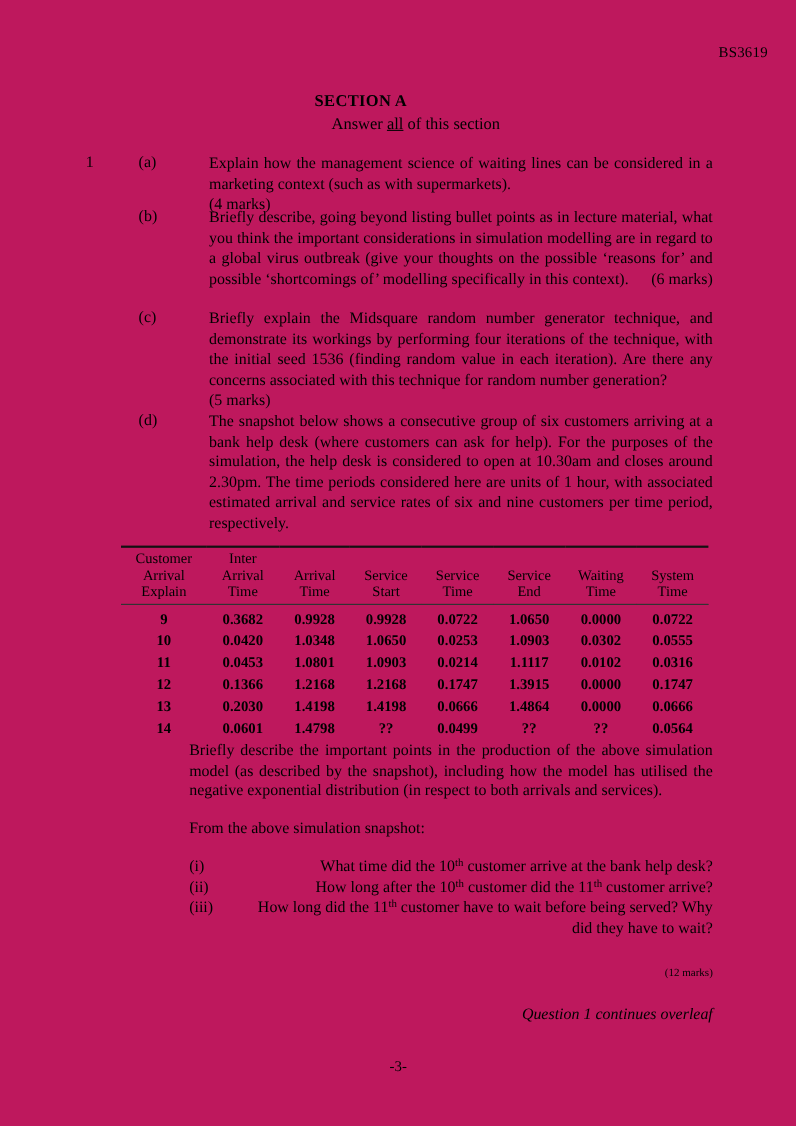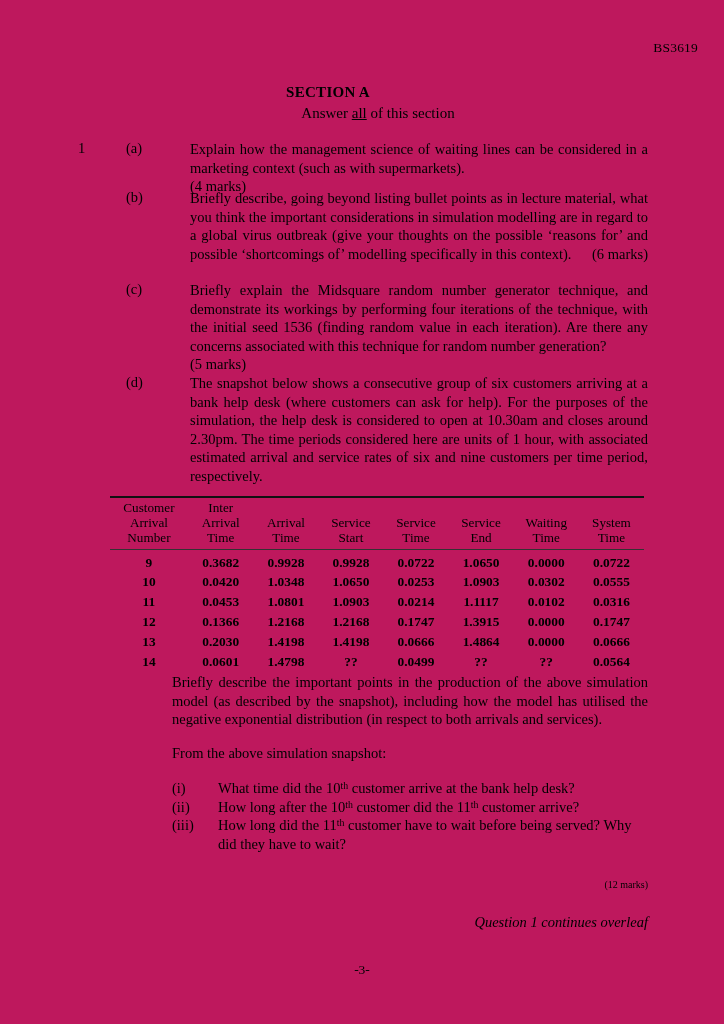--- a/index.html
+++ b/index.html
@@ -138,21 +138,21 @@
   .rlabel {
     position: absolute;
     left: 0;
     top: 0;
     width: 46px;
   }
   .rtext {
     margin-left: 46px;
     text-align: justify;
   }
-  .rtext.nojust { text-align: left; }
+  .rtext.nojust { text-align: right; }
 
   
   .marks-block {
     position: absolute;
     left: 172px;
     width: 476px;
     text-align: right;
     font-size: 10px;
   }
   .overleaf {
@@ -201,21 +201,21 @@
     <div class="qlabel">(d)</div>
     <div class="qbody">The snapshot below shows a consecutive group of six customers arriving at a bank help desk (where customers can ask for help). For the purposes of the simulation, the help desk is considered to open at 10.30am and closes around 2.30pm. The time periods considered here are units of 1 hour, with associated estimated arrival and service rates of six and nine customers per time period, respectively.</div>
   </div>
 
   <table class="snapshot-table">
     <thead>
       <tr>
         <th class="col-cust">
           <div>Customer</div>
           <div>Arrival</div>
-          <div>Number</div>
+          <div>Explain</div>
         </th>
         <th class="col-inter">
           <div>Inter</div>
           <div>Arrival</div>
           <div>Time</div>
         </th>
         <th class="col-std">
           <div>Arrival</div>
           <div>Time</div>
         </th>

